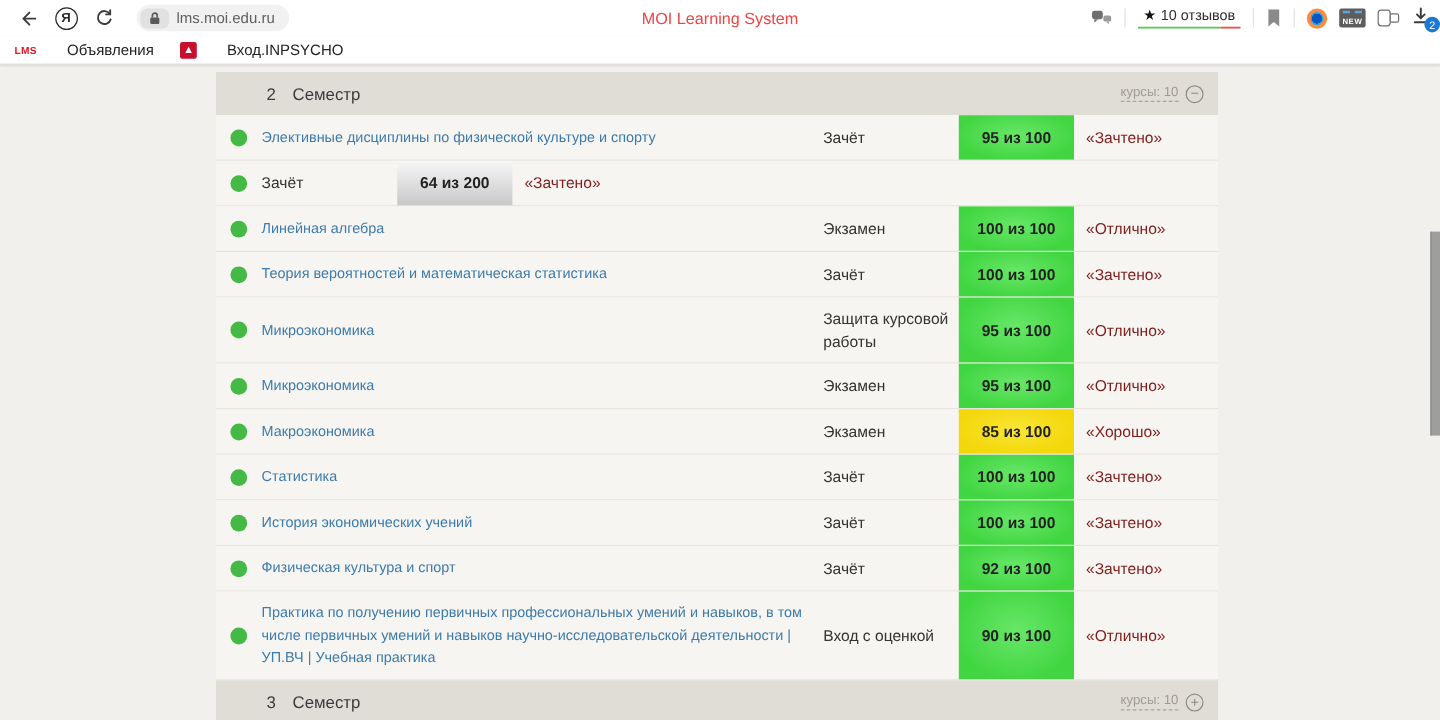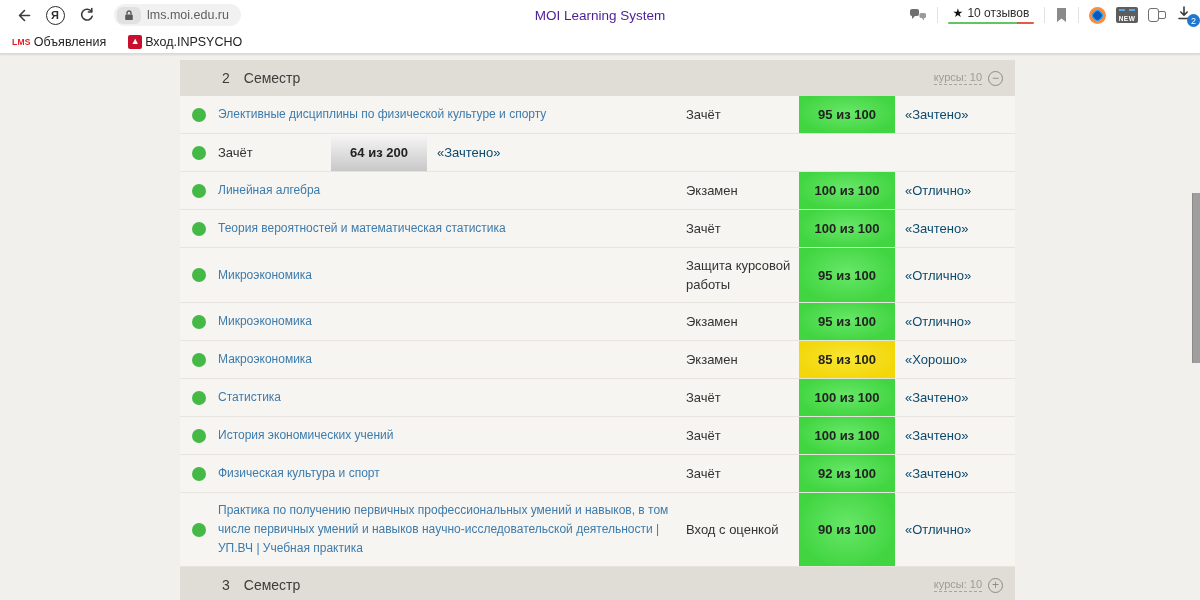--- a/index.html
+++ b/index.html
@@ -11,21 +11,21 @@
   .nav-left { display:flex; align-items:center; gap:6px; padding-left:10px; }
   .nav-btn { width:26px; height:26px; display:flex; align-items:center; justify-content:center;
     color:#3c3c3c; cursor:pointer; }
   .ya-circle { width:19px; height:19px; border:1.6px solid #2b2b2b; border-radius:50%;
     display:flex; align-items:center; justify-content:center; font-size:11px; font-weight:bold; color:#2b2b2b; }
   .addr { margin-left:8px; height:22px; background:#f1f1f1; border-radius:11px; display:flex;
     align-items:center; padding:0 12px 0 3px; gap:6px; cursor:text; }
   .lock-chip { width:24px; height:17px; background:#e1e1e1; border-radius:6px;
     display:flex; align-items:center; justify-content:center; }
   .addr-url { font-size:12.5px; color:#5f5f5f; }
-  .chrome-title { position:absolute; left:0; right:0; text-align:center; font-size:13.5px; color:#4c1d95; pointer-events:none; }
+  .chrome-title { position:absolute; left:0; right:0; text-align:center; font-size:13.5px; color:#ef4444; pointer-events:none; }
   .chrome-right { margin-left:auto; display:flex; align-items:center; gap:10px; padding-right:4px; position:relative; z-index:2; }
   .vdiv { width:1px; height:16px; background:#e2e2e2; }
   .reviews { display:flex; flex-direction:column; align-items:center; cursor:pointer; }
   .reviews-line { display:flex; align-items:center; gap:4px; font-size:12px; color:#2e2e2e; }
   .reviews-star { font-size:12px; color:#111; }
   .reviews-bar { margin-top:2px; width:86px; height:2.5px; display:flex; border-radius:2px; overflow:hidden; }
   .reviews-bar .g { flex:4; background:var(--rating-green,#62c462); }
   .reviews-bar .r { flex:1; background:var(--rating-red,#e05a50); }
   .ext-circle { width:17px; height:17px; border-radius:50%; cursor:pointer;
     background:radial-gradient(circle at 50% 50%, #0b57c2 0 34%, #2aa3e8 35% 44%, #ff8a3c 46% 72%, #ff4f7e 73% 100%); }
@@ -36,21 +36,21 @@
   .collections-icon { position:relative; width:18px; height:15px; cursor:pointer; }
   .collections-icon .a { position:absolute; left:0; top:0; width:11px; height:14px; border:1.6px solid #6f6f6f; border-radius:3px; background:#fff; }
   .collections-icon .b { position:absolute; right:0; top:3px; width:8px; height:8px; border:1.6px solid #6f6f6f; border-radius:2px; background:#fff; }
   .dl-wrap { position:relative; width:20px; height:20px; cursor:pointer; }
   .dl-badge { position:absolute; right:-4px; bottom:-2px; min-width:13px; height:13px; border-radius:50%;
     background:var(--badge-blue,#1d78d2); color:#fff; font-size:9px; display:flex; align-items:center; justify-content:center; }
 
   
   .bookmarks { height:24px; background:#fff; display:flex; align-items:center; gap:22px; padding-left:12px;
     border-bottom:1px solid #d9d9d9; box-shadow:0 1px 2px rgba(0,0,0,.10); position:relative; z-index:1; }
-  .bm { display:flex; align-items:center; gap:3px; cursor:pointer; }
+  .bm { display:flex; align-items:center; gap:25px; cursor:pointer; }
   .bm-label { font-size:12.5px; color:#222; }
   .fav-lms { font-size:8.5px; font-weight:bold; color:#e01b24; letter-spacing:.3px; }
   .fav-red { width:14px; height:14px; background:#c8102e; border-radius:2px; display:flex; align-items:center; justify-content:center;
     color:#fff; font-size:9px; line-height:1; }
 
   
   .content { position:relative; height:546px; }
   .panel { position:absolute; left:180px; top:6px; width:835px; }
   .sem-header { height:36px; background:var(--header-bg,#dfddd6); display:flex; align-items:center;
     padding:0 12px 0 42px; }
@@ -65,21 +65,21 @@
   .cell-dot { width:38px; display:flex; align-items:center; justify-content:center; }
   .dot { width:14px; height:14px; border-radius:50%; background:var(--dot-green,#45b945); }
   .cell-name { flex:1; display:flex; align-items:center; padding:8px 10px 8px 0; }
   .cell-name a { font-size:12px; color:var(--link,#3d7bac); text-decoration:none; line-height:19px; cursor:pointer; }
   .cell-type { width:113px; display:flex; align-items:center; font-size:13px; color:#333; line-height:19px; padding:8px 4px 8px 0; }
   .cell-score { width:96px; display:flex; align-items:center; justify-content:center;
     font-size:13px; font-weight:bold; color:#222; text-align:center; }
   .score--green { background:radial-gradient(ellipse at 50% 45%, #68e768 0%, var(--green-badge,#41d541) 75%); }
   .score--yellow { background:radial-gradient(ellipse at 50% 45%, #f9e636 0%, var(--yellow-badge,#f2d70a) 75%); }
   .score--gray { background:linear-gradient(180deg, #f7f7f7 0%, var(--gray-badge,#c8c8c8) 100%); }
-  .cell-grade { width:120px; display:flex; align-items:center; font-size:13px; color:#0c4a6e; padding-left:10px; }
+  .cell-grade { width:120px; display:flex; align-items:center; font-size:13px; color:#7f1d1d; padding-left:10px; }
 
   
   .scrollbar { position:absolute; right:0; top:0; width:8px; height:546px; background:transparent; }
   .scroll-thumb { position:absolute; right:0; top:139px; width:8px; height:170px; background:#9e9e9e; border-left:1px solid #8a8a8a; }
 
   svg { display:block; }
 </style>
 </head>
 <body>
 

